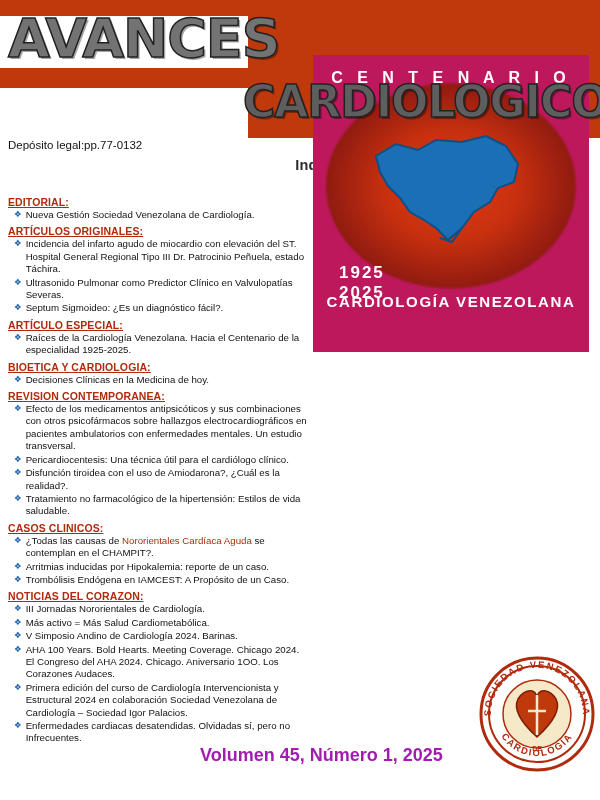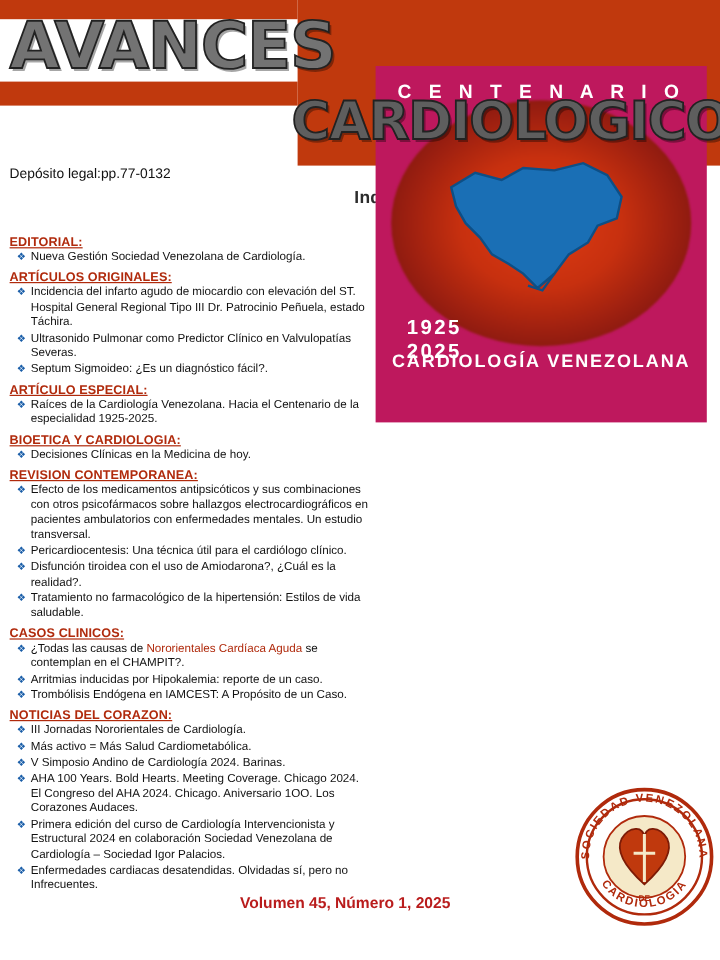--- a/index.html
+++ b/index.html
@@ -208,23 +208,23 @@
     font-size: 15px;
     font-weight: bold;
     letter-spacing: 1.6px;
   }
 
   
   .volume-line {
     position: absolute;
     left: 200px;
     top: 745px;
-    font-size: 13px;
-    font-weight: bold;
-    color: #b91c1c;
+    font-size: 18px;
+    font-weight: bold;
+    color: #a21caf;
   }
 
   
   .seal {
     position: absolute;
     left: 478px;
     top: 655px;
     width: 118px;
     height: 118px;
   }

